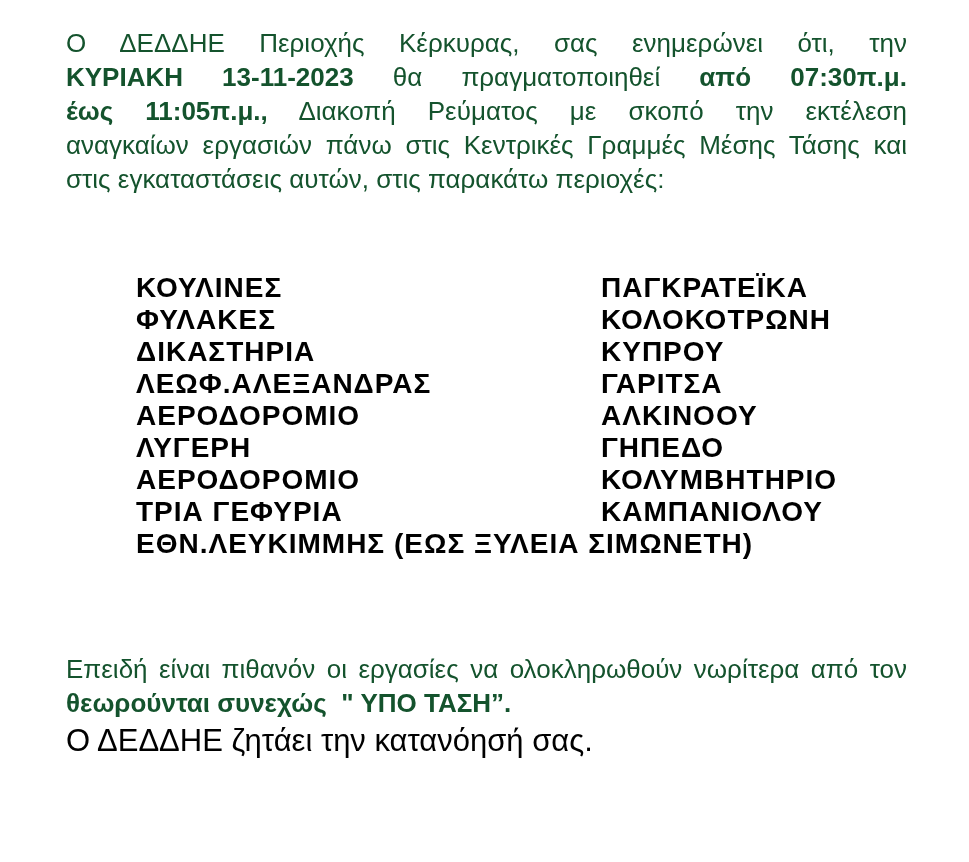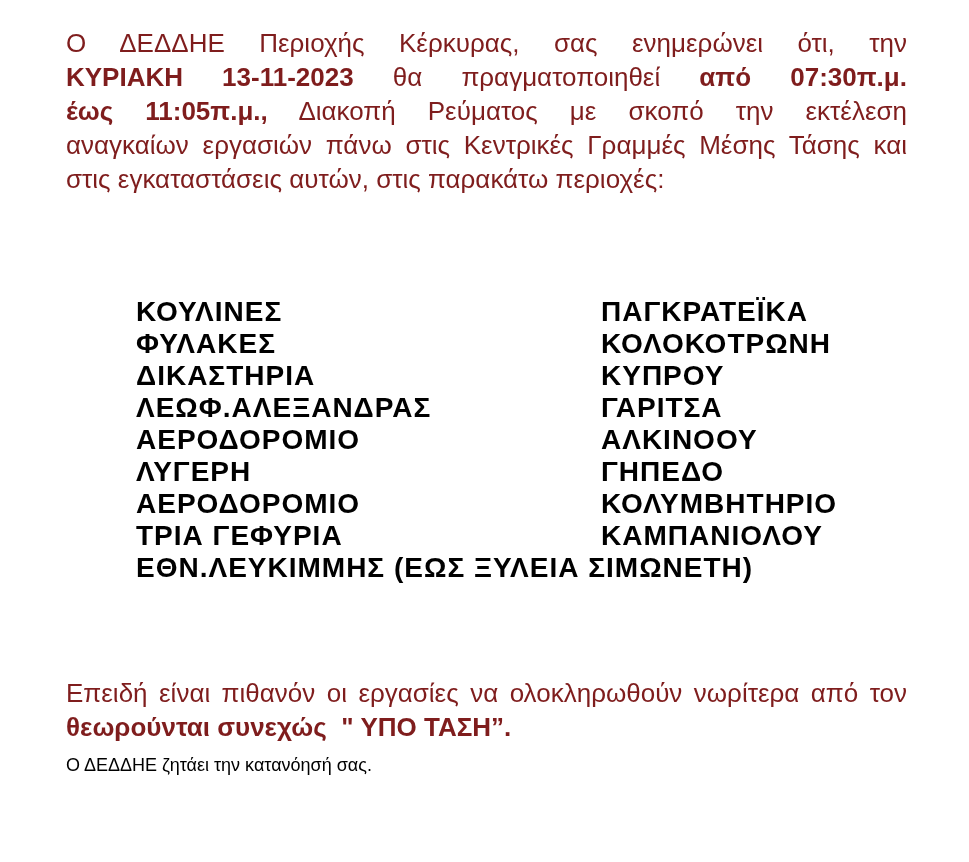--- a/index.html
+++ b/index.html
@@ -9,45 +9,45 @@
     width: 969px;
     height: 862px;
     background: #ffffff;
     color: #000000;
     font-family: "Liberation Sans", sans-serif;
     overflow: hidden;
   }
   .content { padding: 26px 62px 0 66px; }
 
   
-  .para { font-size: 26px; line-height: 34px; color: #7f1d1d; }
+  .para { font-size: 26px; line-height: 34px; color: #14532d; }
   .pline { text-align: justify; text-align-last: justify; }
   .pline.last { text-align-last: left; }
   .b { font-weight: bold; }
 
   
   .areas {
-    margin-top: 100px;
+    margin-top: 76px;
     margin-left: 70px;
     display: grid;
     grid-template-columns: 465px auto;
     font-weight: bold;
     font-size: 28px;
     line-height: 32px;
     letter-spacing: 1px;
   }
   .area-full { grid-column: 1 / span 2; }
 
   
   .closing { margin-top: 92px; }
 
   
   .footer-line {
     margin-top: 8px;
-    font-size: 18px;
+    font-size: 31px;
     line-height: 26px;
   }
 </style>
 </head>
 <body>
 
 <div class="page">
   <div class="content">
 
     <div class="para">

